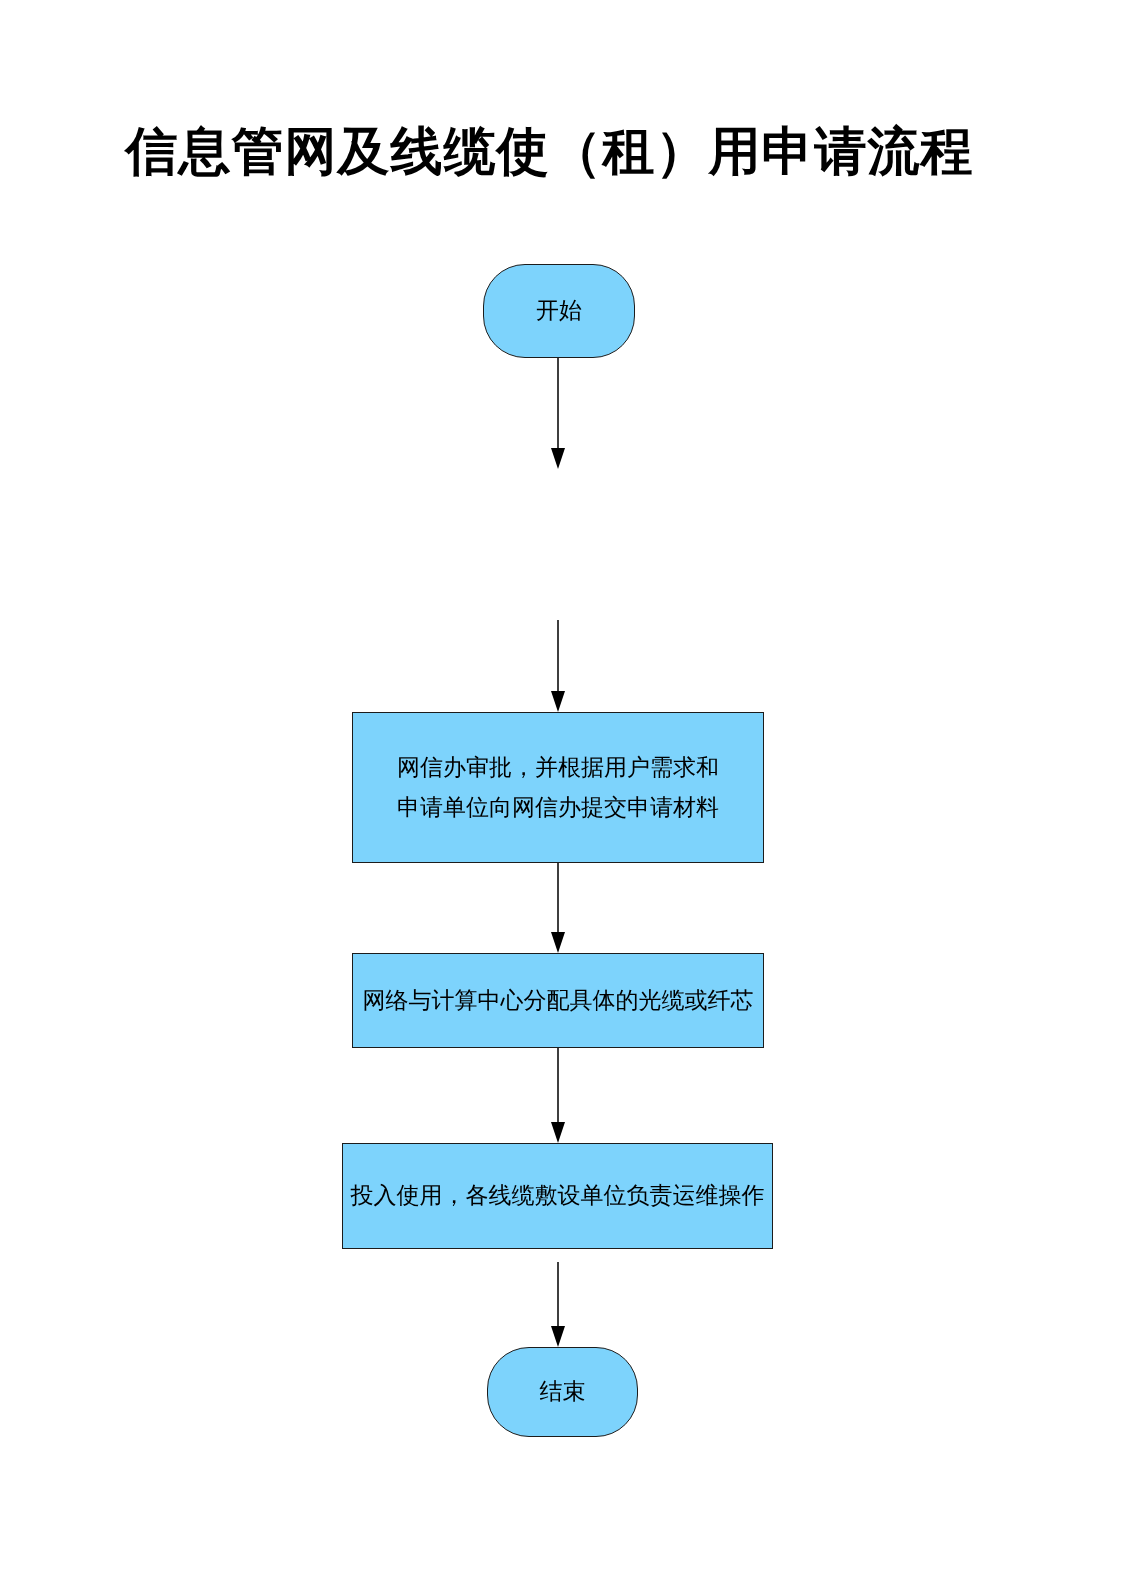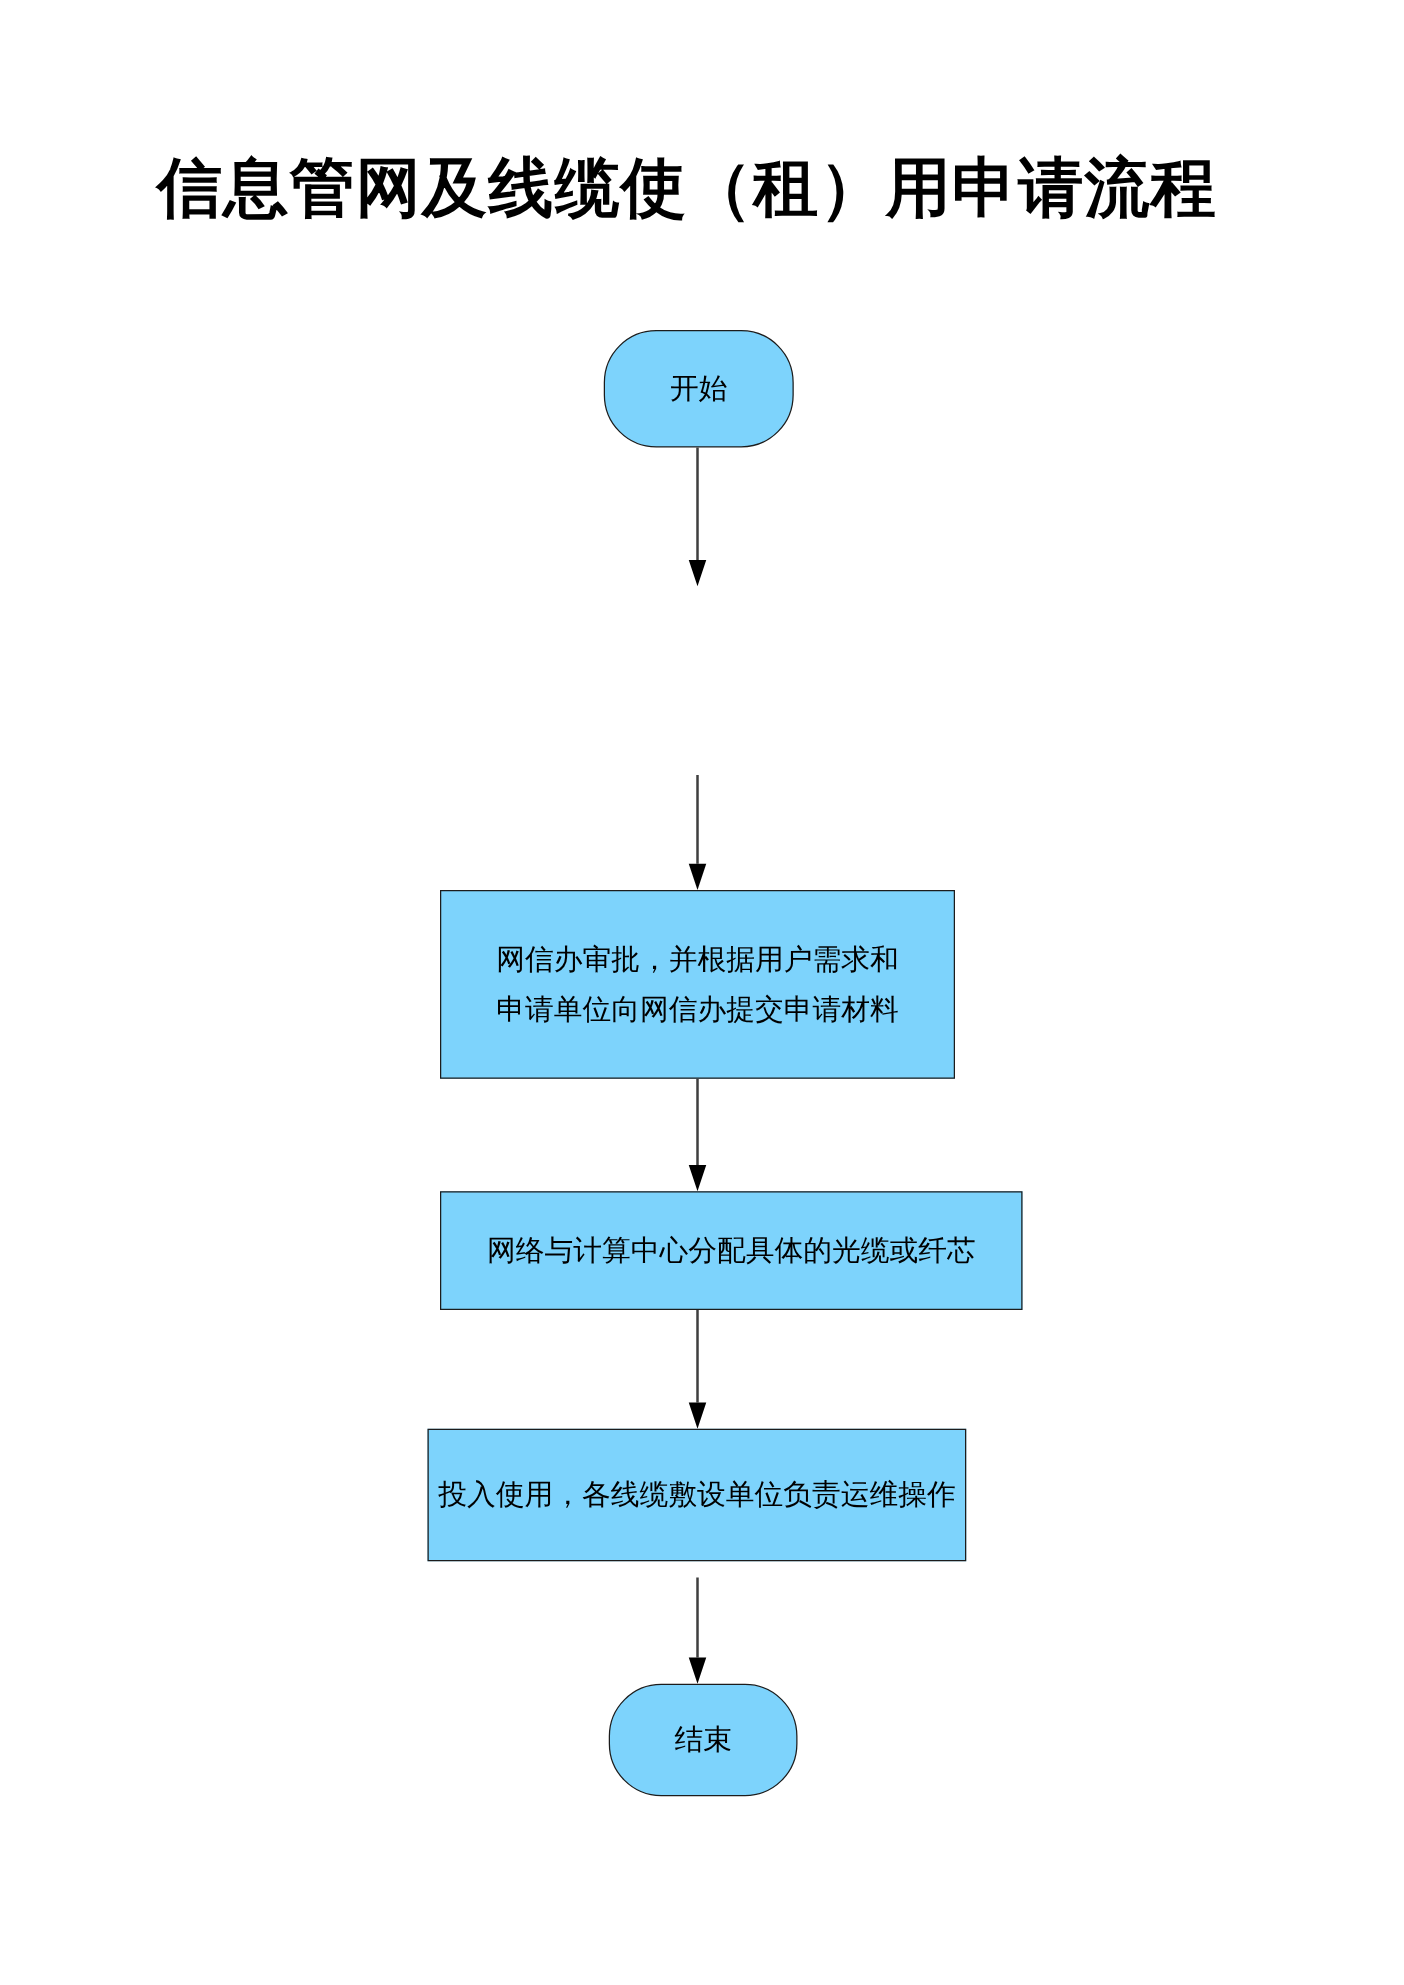--- a/index.html
+++ b/index.html
@@ -45,21 +45,21 @@
     white-space: pre-line;
     display: block;
     width: 100%;
   }
   .node.terminal {
     border-radius: 42px;
   }
   #node-start   { left: 483px; top: 264px;  width: 152px; height: 94px;  }
   #node-submit  { left: 352px; top: 469px;  width: 412px; height: 153px; }
   #node-approve { left: 352px; top: 712px;  width: 412px; height: 151px; }
-  #node-allocate{ left: 352px; top: 953px;  width: 466px; height: 95px;  }
+  #node-allocate{ left: 352px; top: 953px;  width: 412px; height: 95px;  }
   #node-operate { left: 342px; top: 1143px; width: 431px; height: 106px; }
   #node-end     { left: 487px; top: 1347px; width: 151px; height: 90px;  }
 
   .edge-line {
     position: absolute;
     left: 557px;
     width: 1.5px;
     background: #3f3f3f;
   }
   .arrowhead {

